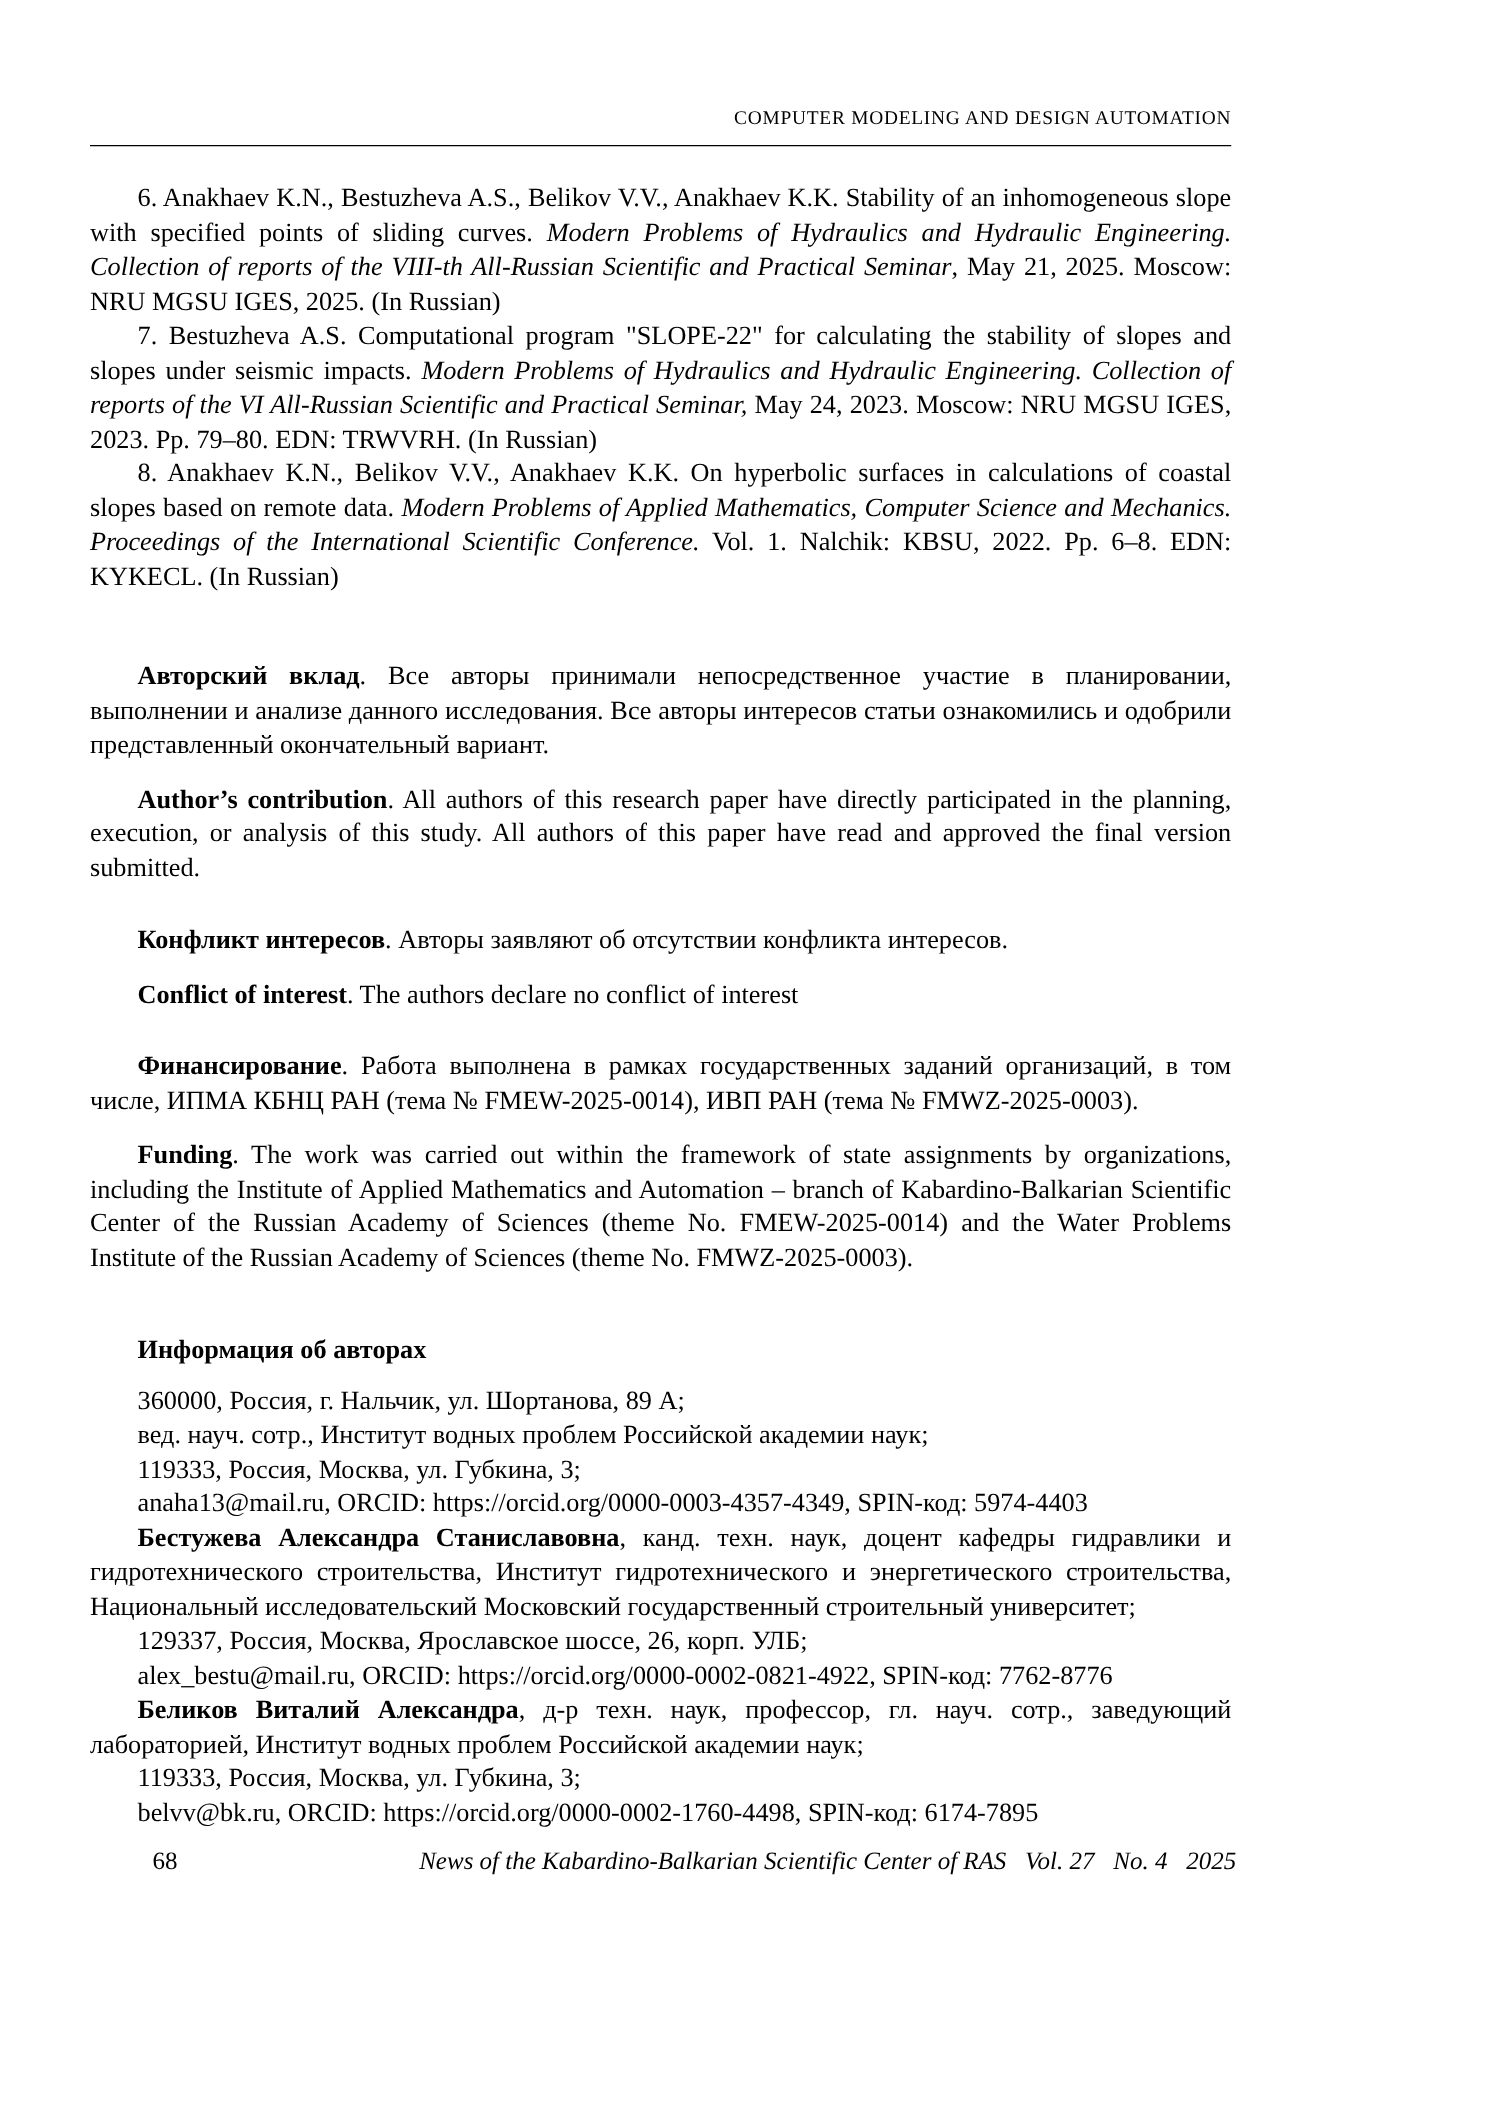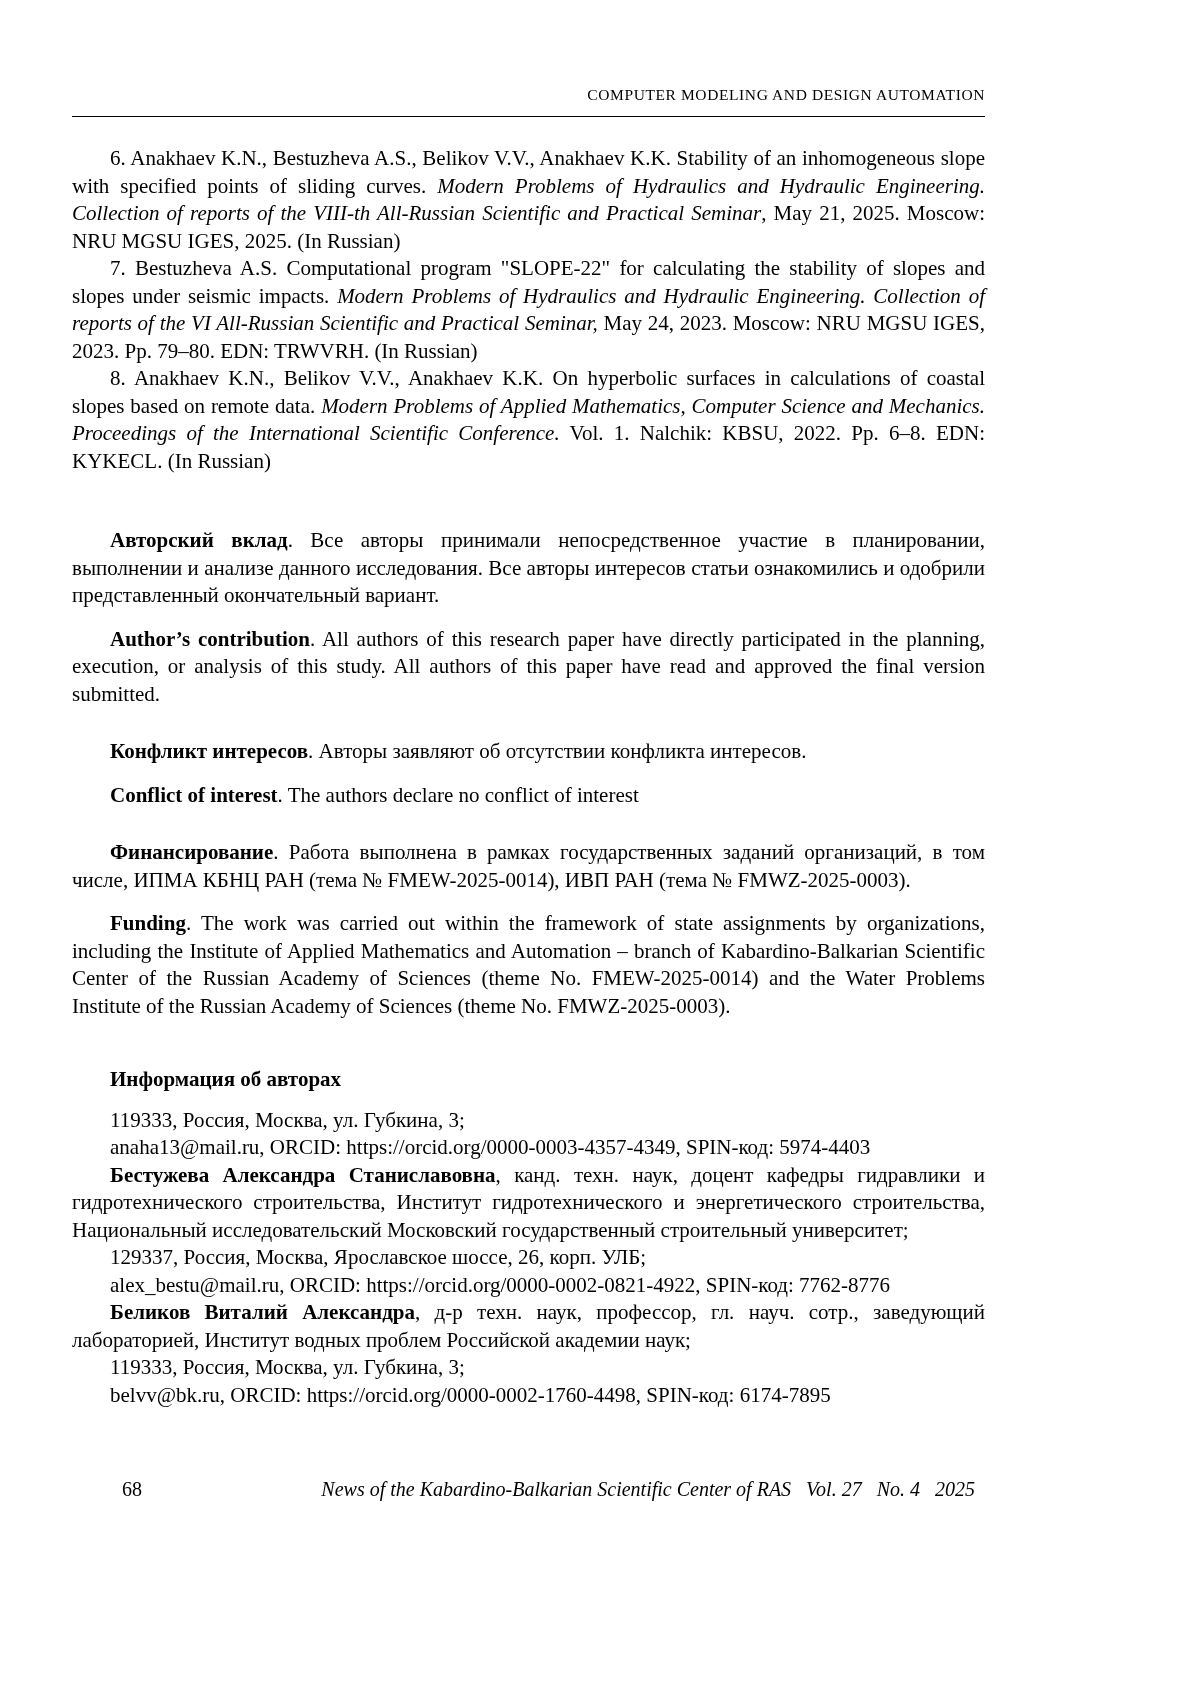--- a/index.html
+++ b/index.html
@@ -38,21 +38,21 @@
   .gap-sm { margin-top: 16px; }
   .authors-heading {
     margin-top: 46px;
     margin-bottom: 13px;
     font-weight: bold;
   }
   .page-footer {
     position: absolute;
     top: 1478px;
     left: 122px;
-    right: 225px;
+    right: 211px;
     display: flex;
     justify-content: space-between;
     align-items: baseline;
     font-size: 20px;
   }
   .journal-line { font-style: italic; white-space: pre; }
 </style>
 </head>
 <body>
 
@@ -73,20 +73,22 @@
 
     <p class="para justify gap-md"><span class="run-bold">Конфликт интересов</span><span class="run-normal">. Авторы заявляют об отсутствии конфликта интересов.</span></p>
     <p class="para justify gap-sm"><span class="run-bold">Conflict of interest</span><span class="run-normal">. The authors declare no conflict of interest</span></p>
 
     <p class="para justify gap-md"><span class="run-bold">Финансирование</span><span class="run-normal">. Работа выполнена в рамках государственных заданий организаций, в том числе, ИПМА КБНЦ РАН (тема № FMEW-2025-0014), ИВП РАН (тема № FMWZ-2025-0003).</span></p>
     <p class="para justify gap-sm"><span class="run-bold">Funding</span><span class="run-normal">. The work was carried out within the framework of state assignments by organizations, including the Institute of Applied Mathematics and Automation – branch of Kabardino-Balkarian Scientific Center of the Russian Academy of Sciences (theme No. FMEW-2025-0014) and the Water Problems Institute of the Russian Academy of Sciences (theme No. FMWZ-2025-0003).</span></p>
 
     <p class="para authors-heading">Информация об авторах</p>
 
     <div>
+      <p class="para">360000, Россия, г. Нальчик, ул. Шортанова, 89 А;</p>
+      <p class="para">вед. науч. сотр., Институт водных проблем Российской академии наук;</p>
       <p class="para">119333, Россия, Москва, ул. Губкина, 3;</p>
       <p class="para">anaha13@mail.ru, ORCID: https://orcid.org/0000-0003-4357-4349, SPIN-код: 5974-4403</p>
     </div>
 
     <div>
       <p class="para justify"><span class="run-bold">Бестужева Александра Станиславовна</span><span class="run-normal">, канд. техн. наук, доцент кафедры гидравлики и гидротехнического строительства, Институт гидротехнического и энергетического строительства, Национальный исследовательский Московский государственный строительный университет;</span></p>
       <p class="para">129337, Россия, Москва, Ярославское шоссе, 26, корп. УЛБ;</p>
       <p class="para">alex_bestu@mail.ru, ORCID: https://orcid.org/0000-0002-0821-4922, SPIN-код: 7762-8776</p>
     </div>
 

